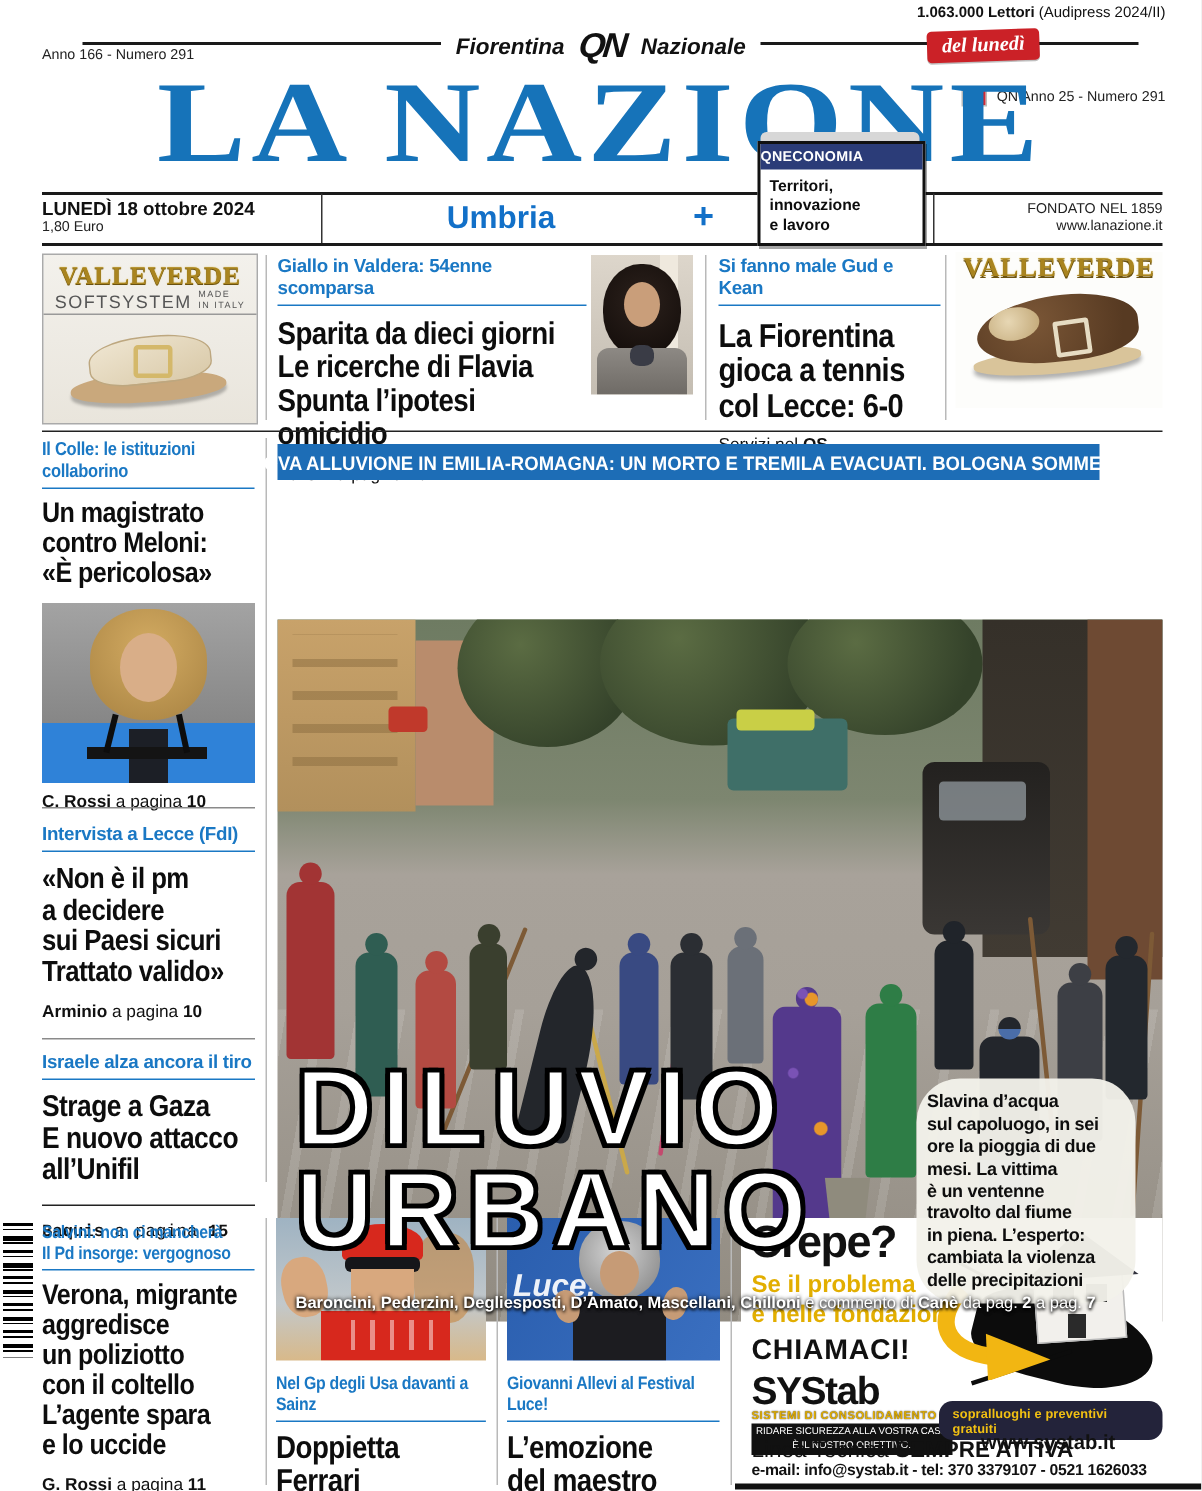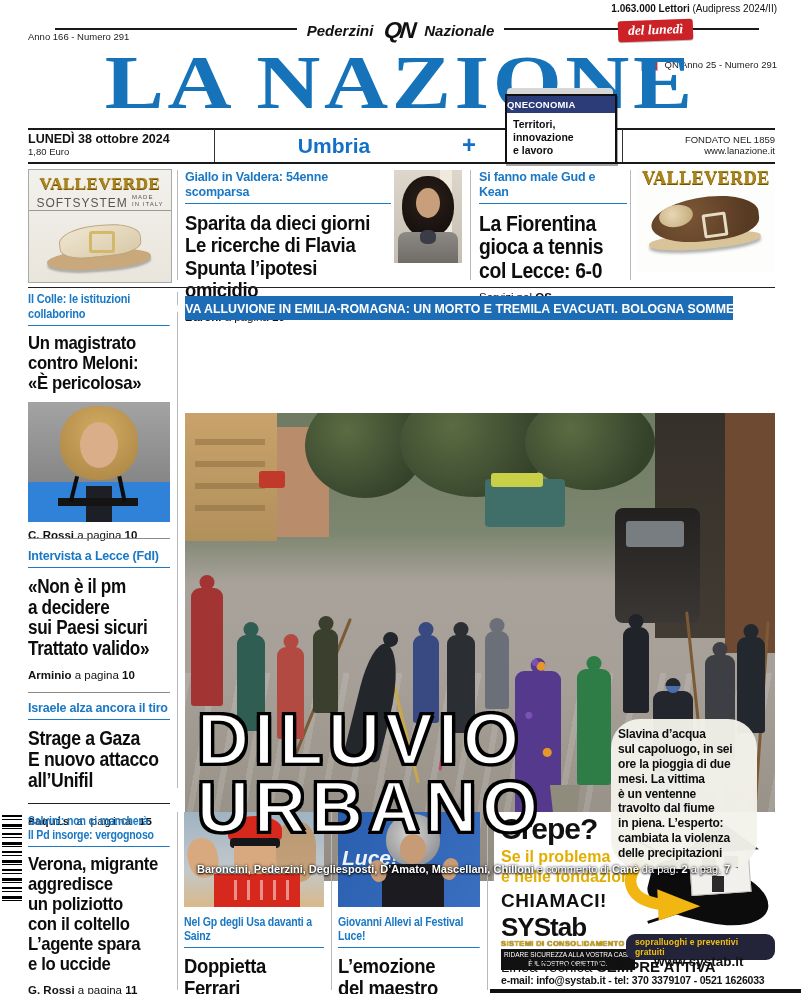--- a/index.html
+++ b/index.html
@@ -64,21 +64,21 @@
 
 <div class="page">
 
   <div class="abs" style="right:24px;top:3px;font-size:10px;">
     <span class="b">1.063.000 Lettori</span>
     <span>(Audipress 2024/II)</span>
   </div>
   <div class="hrd" style="left:55px;right:42px;top:28px;height:1.5px;"></div>
   <div class="abs" style="left:0;right:0;top:17px;text-align:center;">
     <span style="background:#fff;padding:0 10px;font-style:italic;font-weight:bold;font-size:15px;">
-      <span>Pederzini</span>
+      <span>Fiorentina</span>
       <span style="font-size:23px;font-weight:bold;letter-spacing:-2px;transform:skewX(-6deg);display:inline-block;margin:0 6px;vertical-align:-2px;">QN</span>
       <span>Nazionale</span>
     </span>
   </div>
   <div class="abs tiny" style="left:28px;top:31px;">Anno 166 - Numero 291</div>
   <div class="abs badge-lunedi" style="right:108px;top:20px;">del lunedì</div>
   <div class="abs tiny" style="right:24px;top:31px;margin-top:28px;">
     <span class="flag"><i style="background:#009246"></i><i style="background:#fff"></i><i style="background:#ce2b37"></i></span>
     <span>QN Anno 25 - Numero 291</span>
   </div>
@@ -91,21 +91,21 @@
   <div class="abs qneco" style="left:505px;top:94px;width:108px;height:66px;z-index:5;">
     <div class="head">QNECONOMIA</div>
     <div class="body pre">Territori,
 innovazione
 e lavoro</div>
   </div>
 
   <div class="hrd" style="left:28px;right:26px;top:128px;"></div>
   <div class="hrd" style="left:28px;right:26px;top:162px;"></div>
   <div class="abs" style="left:28px;top:132px;">
-    <div class="b" style="font-size:12.5px;">LUNEDÌ 38 ottobre 2024</div>
+    <div class="b" style="font-size:12.5px;">LUNEDÌ 18 ottobre 2024</div>
     <div class="tiny">1,80 Euro</div>
   </div>
   <div class="vr" style="left:214px;top:129px;height:33px;background:#333;"></div>
   <div class="abs" style="left:214px;top:134px;width:240px;text-align:center;">
     <span style="color:#1270c8;font-weight:bold;font-size:21px;">Umbria</span>
   </div>
   <div class="abs" style="left:462px;top:131px;color:#1270c8;font-weight:bold;font-size:24px;">+</div>
   <div class="vr" style="left:622px;top:129px;height:33px;background:#333;"></div>
   <div class="abs tiny" style="right:26px;top:134px;text-align:right;">
     <div>FONDATO NEL 1859</div>

